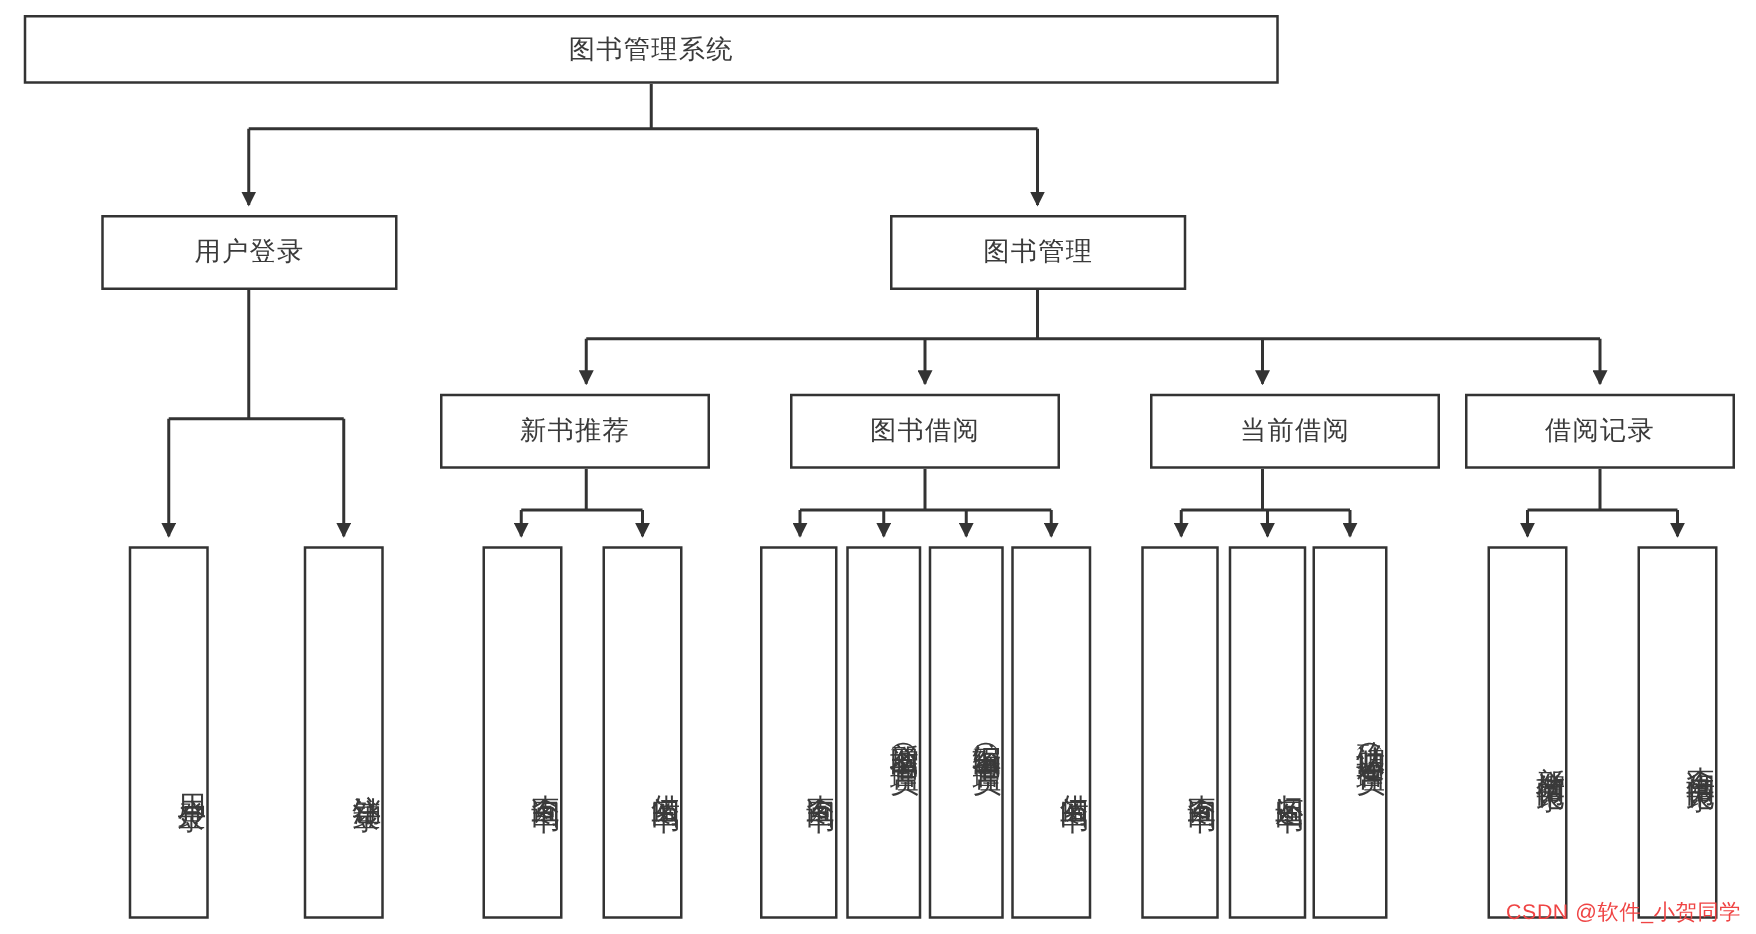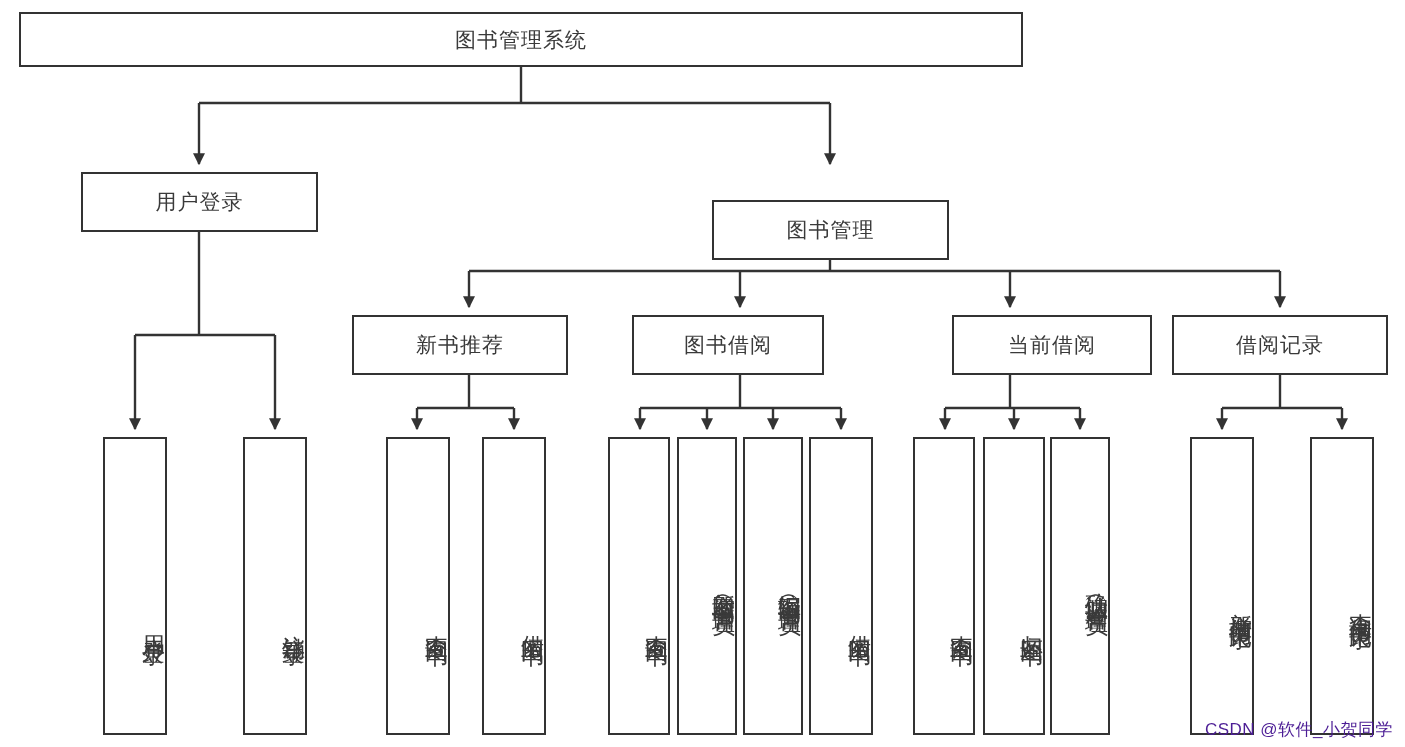--- a/index.html
+++ b/index.html
@@ -52,21 +52,21 @@
   .node.vert .vtext {
     writing-mode: vertical-rl;
     text-orientation: upright;
     display: block;
   }
   #watermark {
     position: absolute;
     right: 12px;
     bottom: 6px;
     font-size: 17px;
-    color: #4c1d95;
+    color: #ef4444;
     letter-spacing: 0.5px;
     z-index: 3;
     white-space: nowrap;
   }
 </style>
 </head>
 <body>
 
 <div id="canvas">
 
@@ -120,31 +120,31 @@
     </g>
   </svg>
 
   <div class="node horiz" style="left:19px; top:12px; width:1004px; height:55px;">
     <span>图书管理系统</span>
   </div>
 
   <div class="node horiz" style="left:81px; top:172px; width:237px; height:60px;">
     <span>用户登录</span>
   </div>
-  <div class="node horiz" style="left:712px; top:172px; width:237px; height:60px;margin-top:28px;">
+  <div class="node horiz" style="left:712px; top:172px; width:237px; height:60px;">
     <span>图书管理</span>
   </div>
 
   <div class="node horiz" style="left:352px; top:315px; width:216px; height:60px;">
     <span>新书推荐</span>
   </div>
-  <div class="node horiz" style="left:632px; top:315px; width:192px; height:60px;">
+  <div class="node horiz" style="left:632px; top:315px; width:216px; height:60px;">
     <span>图书借阅</span>
   </div>
-  <div class="node horiz" style="left:952px; top:315px; width:200px; height:60px;">
+  <div class="node horiz" style="left:920px; top:315px; width:232px; height:60px;">
     <span>当前借阅</span>
   </div>
   <div class="node horiz" style="left:1172px; top:315px; width:216px; height:60px;text-align:right;">
     <span>借阅记录</span>
   </div>
 
   <div class="node vert" style="left:103px; top:437px; width:64px; height:298px; padding-top:74px;">
     <span class="vtext">用户登录</span>
   </div>
   <div class="node vert" style="left:243px; top:437px; width:64px; height:298px; padding-top:74px;">

